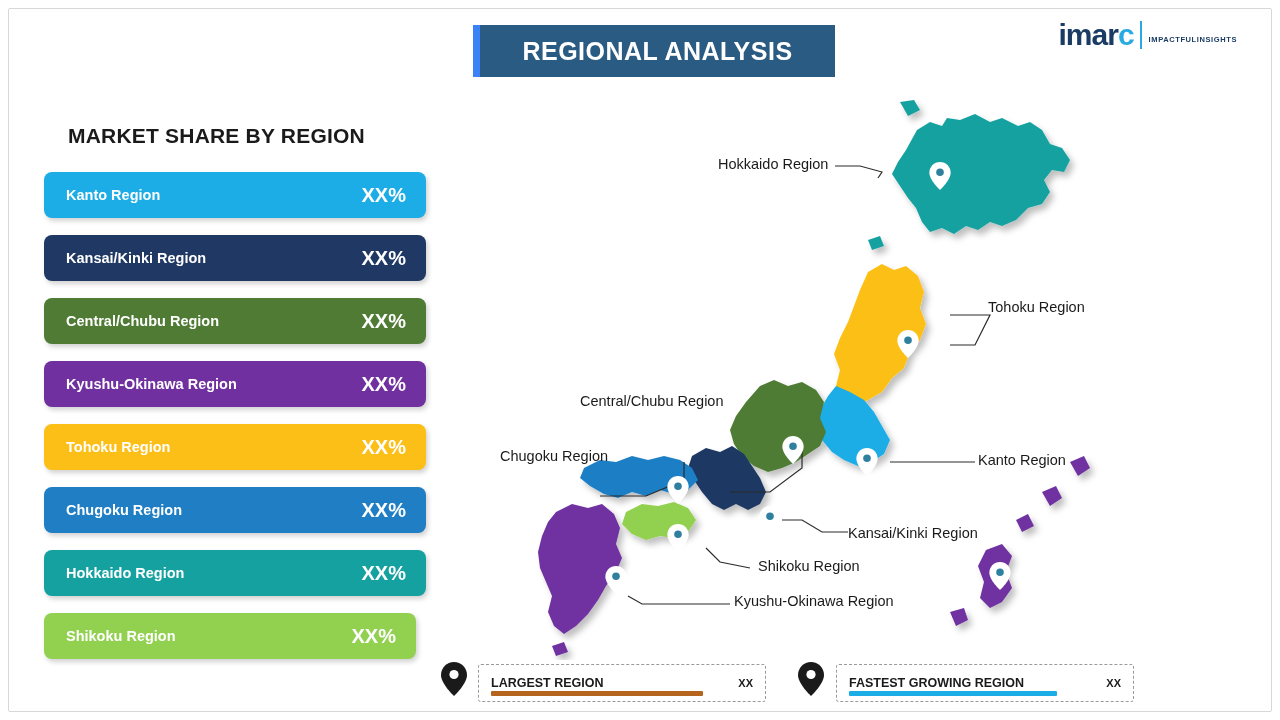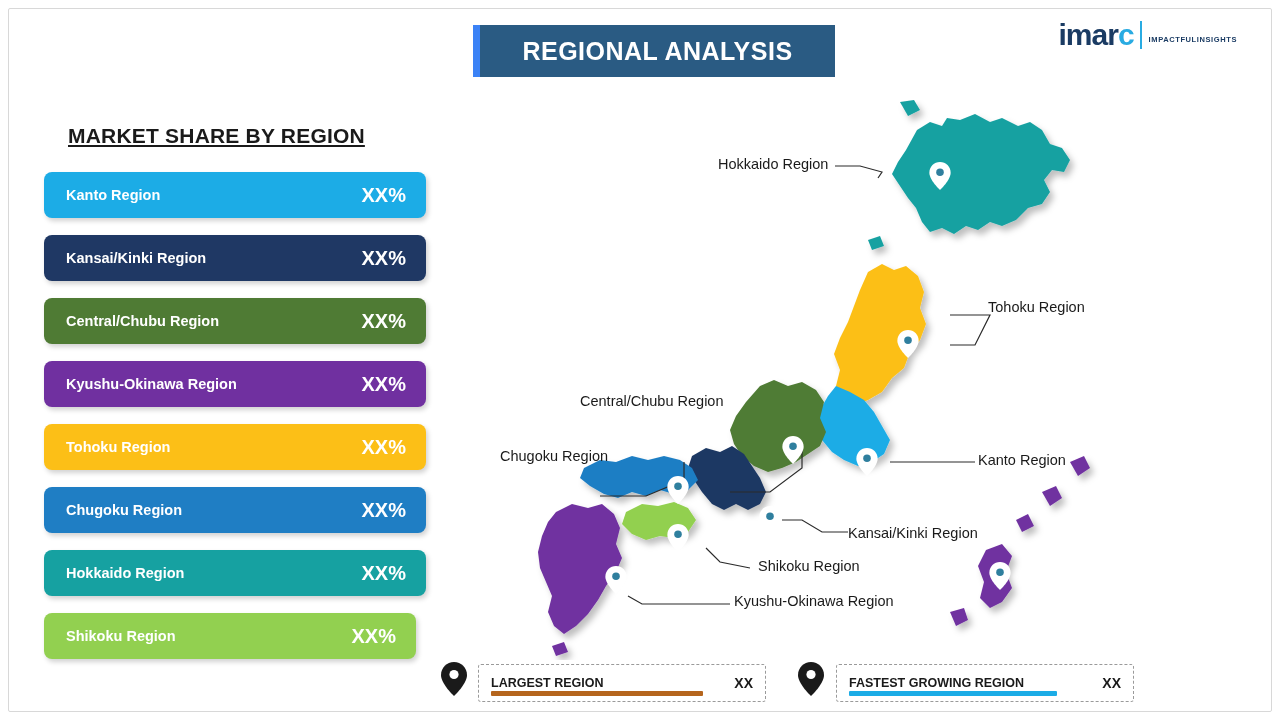--- a/index.html
+++ b/index.html
@@ -35,21 +35,21 @@
   }
   .logo .tag{
     display:flex;flex-direction:row;justify-content:center;line-height:1.25;margin-top:10px;
   }
   .logo .tag span{
     font-size:7.5px;font-weight:bold;color:#1a3b63;letter-spacing:.6px;
   }
   
   .panel-title{
     position:absolute;left:68px;top:124px;
-    font-size:21px;font-weight:bold;color:#1a1a1a;letter-spacing:.2px;text-decoration:underline;
+    font-size:21px;font-weight:bold;color:#1a1a1a;letter-spacing:.2px;
   }
   .bars{position:absolute;left:44px;top:172px;width:390px;}
   .bar-row{
     position:relative;height:46px;margin-bottom:17px;border-radius:8px;
     display:flex;align-items:center;justify-content:space-between;
     padding:0 20px 0 22px;box-sizing:border-box;
     box-shadow:2px 3px 5px rgba(0,0,0,.18);
   }
   .bar-row .lbl{color:#ffffff;font-size:14.5px;font-weight:bold;}
   .bar-row .val{color:#ffffff;font-size:20px;font-weight:bold;}
@@ -60,21 +60,21 @@
     position:absolute;font-size:14.5px;color:#1a1a1a;white-space:nowrap;
   }
   
   .legend-box{
     position:absolute;height:38px;border:1px dashed #9a9a9a;border-radius:3px;
     background:#ffffff;box-sizing:border-box;display:flex;align-items:center;
     padding:0 12px;
     gap:24px;
   }
   .legend-box .lname{font-size:12.5px;font-weight:bold;color:#1a1a1a;}
-  .legend-box .lval{font-size:14px;font-weight:bold;color:#1a1a1a;margin-left:auto;}
+  .legend-box .lval{font-size:11px;font-weight:bold;color:#1a1a1a;margin-left:auto;}
   .legend-underline{
     position:absolute;left:12px;height:5px;border-radius:1px;
   }
   .pin-foot{position:absolute;width:26px;height:34px;}
 </style>
 </head>
 <body>
 
 <div class="frame"></div>
 

